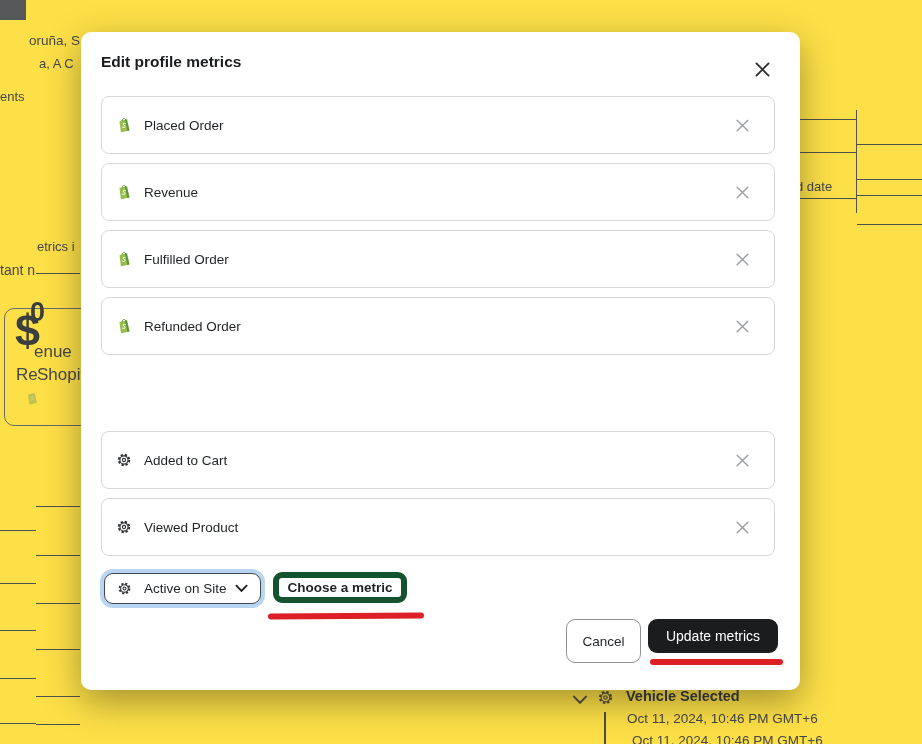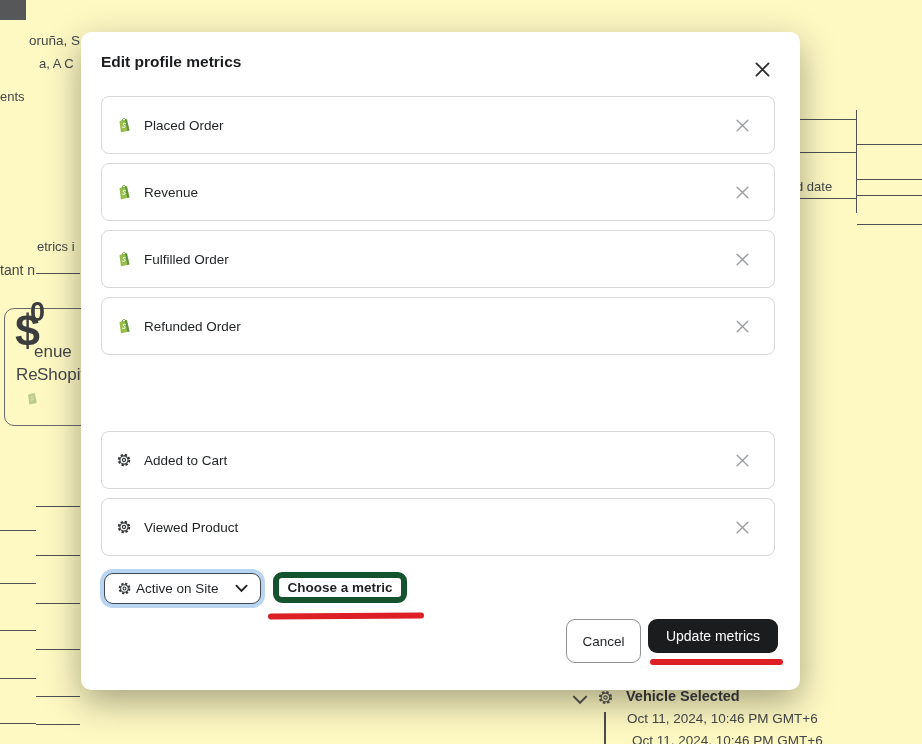--- a/index.html
+++ b/index.html
@@ -1,18 +1,18 @@
 <!DOCTYPE html>
 <html><head>
 <meta charset="utf-8">
 <style>
   html,body{margin:0;padding:0;}
   .screen{
     position:relative;width:922px;height:744px;overflow:hidden;
-    background:#fef9c3;
+    background:#fde047;
     font-family:"Liberation Sans",sans-serif;
     -webkit-font-smoothing:antialiased;
   }
   
   .bg-el{position:absolute;}
   .bg-text{position:absolute;color:#45474a;font-size:13px;white-space:nowrap;}
   .bg-line{position:absolute;height:1px;background:#4f5153;}
   .bg-vline{position:absolute;width:1px;background:#4f5153;}
   .bg-card{position:absolute;left:4px;top:308px;width:84px;height:116px;border:1px solid #696a6c;border-radius:10px;}
   .bg-big{position:absolute;color:#3b3d3f;font-weight:bold;}
@@ -39,21 +39,21 @@
     position:absolute;right:20px;top:50%;transform:translateY(-50%);
     width:24px;height:24px;border:none;background:none;padding:0;cursor:pointer;
     display:flex;align-items:center;justify-content:center;
   }
   .metric-picker{
     position:absolute;left:23px;top:541px;width:157px;height:31px;
     border:1.5px solid #3f4750;border-radius:9px;background:#fff;
     box-shadow:0 0 0 4px rgba(128,178,230,.55);
     display:flex;align-items:center;cursor:pointer;box-sizing:border-box;
   }
-  .metric-picker .picker-label{margin-left:4px;font-size:13.5px;color:#1f2224;}
+  .metric-picker .picker-label{margin-left:12px;font-size:13.5px;color:#1f2224;}
   .metric-picker .gwrap{margin-left:12px;display:flex;align-items:center;}
   .metric-picker .cwrap{margin-left:auto;margin-right:12px;display:flex;align-items:center;}
   .choose-btn{
     position:absolute;left:192px;top:540px;width:134px;height:31px;
     border:6px solid #14532d;border-radius:9px;background:#fff;
     font-family:inherit;font-size:13.5px;font-weight:600;color:#1f2224;cursor:pointer;
   }
   .annotation{position:absolute;background:#dc2026;border-radius:3px;}
   .anno1{left:187px;top:581px;width:156px;height:5.5px;transform:rotate(-.3deg);}
   .anno2{left:569px;top:627px;width:133px;height:6px;}

